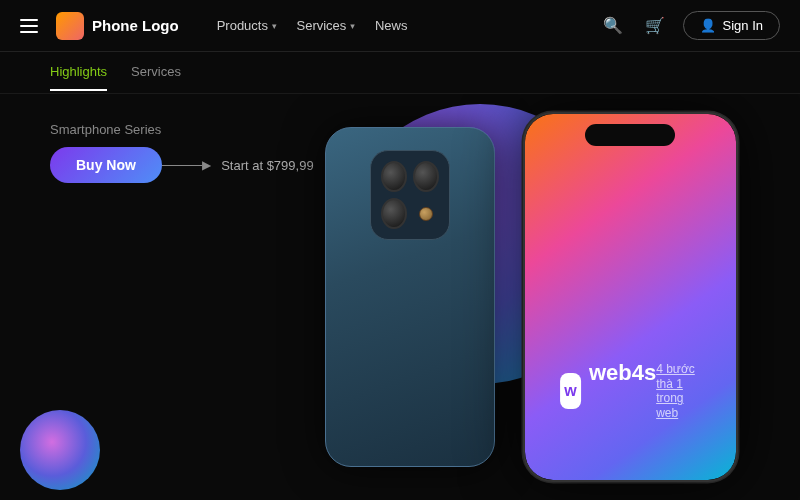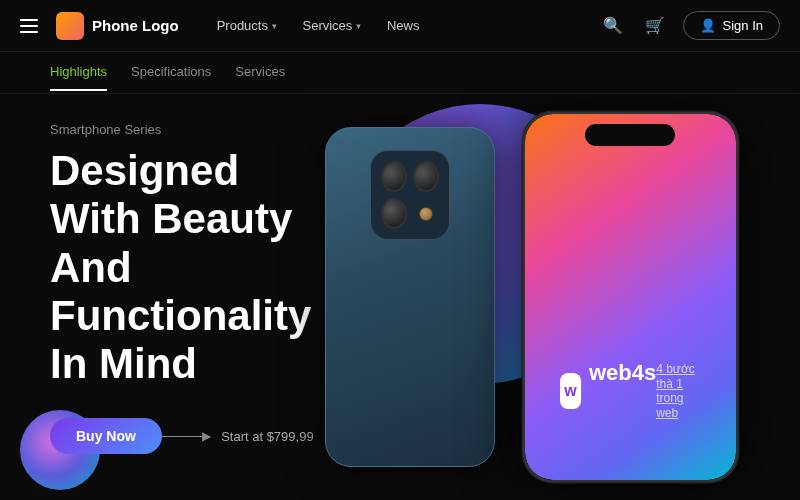--- a/index.html
+++ b/index.html
@@ -51,21 +51,20 @@
       border-radius: 6px;
     }
     .logo-text {
       font-size: 15px;
       font-weight: 600;
       color: #fff;
     }
     .nav-links {
       display: flex;
       align-items: flex-start;
-      gap: 6px;
       margin-left: 10px;
     }
     .nav-link {
       font-size: 13px;
       color: #ccc;
       padding: 4px 10px;
       cursor: pointer;
       display: flex;
       align-items: center;
       gap: 4px;
@@ -370,33 +369,31 @@
     <button class="icon-btn">🛒</button>
     <button class="sign-in-btn">
       <span>👤</span>
       <span>Sign In</span>
     </button>
   </div>
 </nav>
 
 <div class="tabs">
   <span class="tab active">Highlights</span>
-  <span class="tab">Specifications</span>
   <span class="tab">Services</span>
 </div>
 
 <section class="hero">
 
   <div class="bg-circle"></div>
 
   <div class="bg-orb-small"></div>
 
   <div class="hero-content">
     <p class="hero-subtitle">Smartphone Series</p>
-    <h1 class="hero-title">Designed With Beauty And Functionality In Mind</h1>
     <div class="hero-actions">
       <button class="buy-btn">Buy Now</button>
       <div class="price-arrow">
         <div class="arrow-line">
           <div class="line"></div>
           <span class="arrow-head">▶</span>
         </div>
         <span>Start at $799,99</span>
       </div>
     </div>

